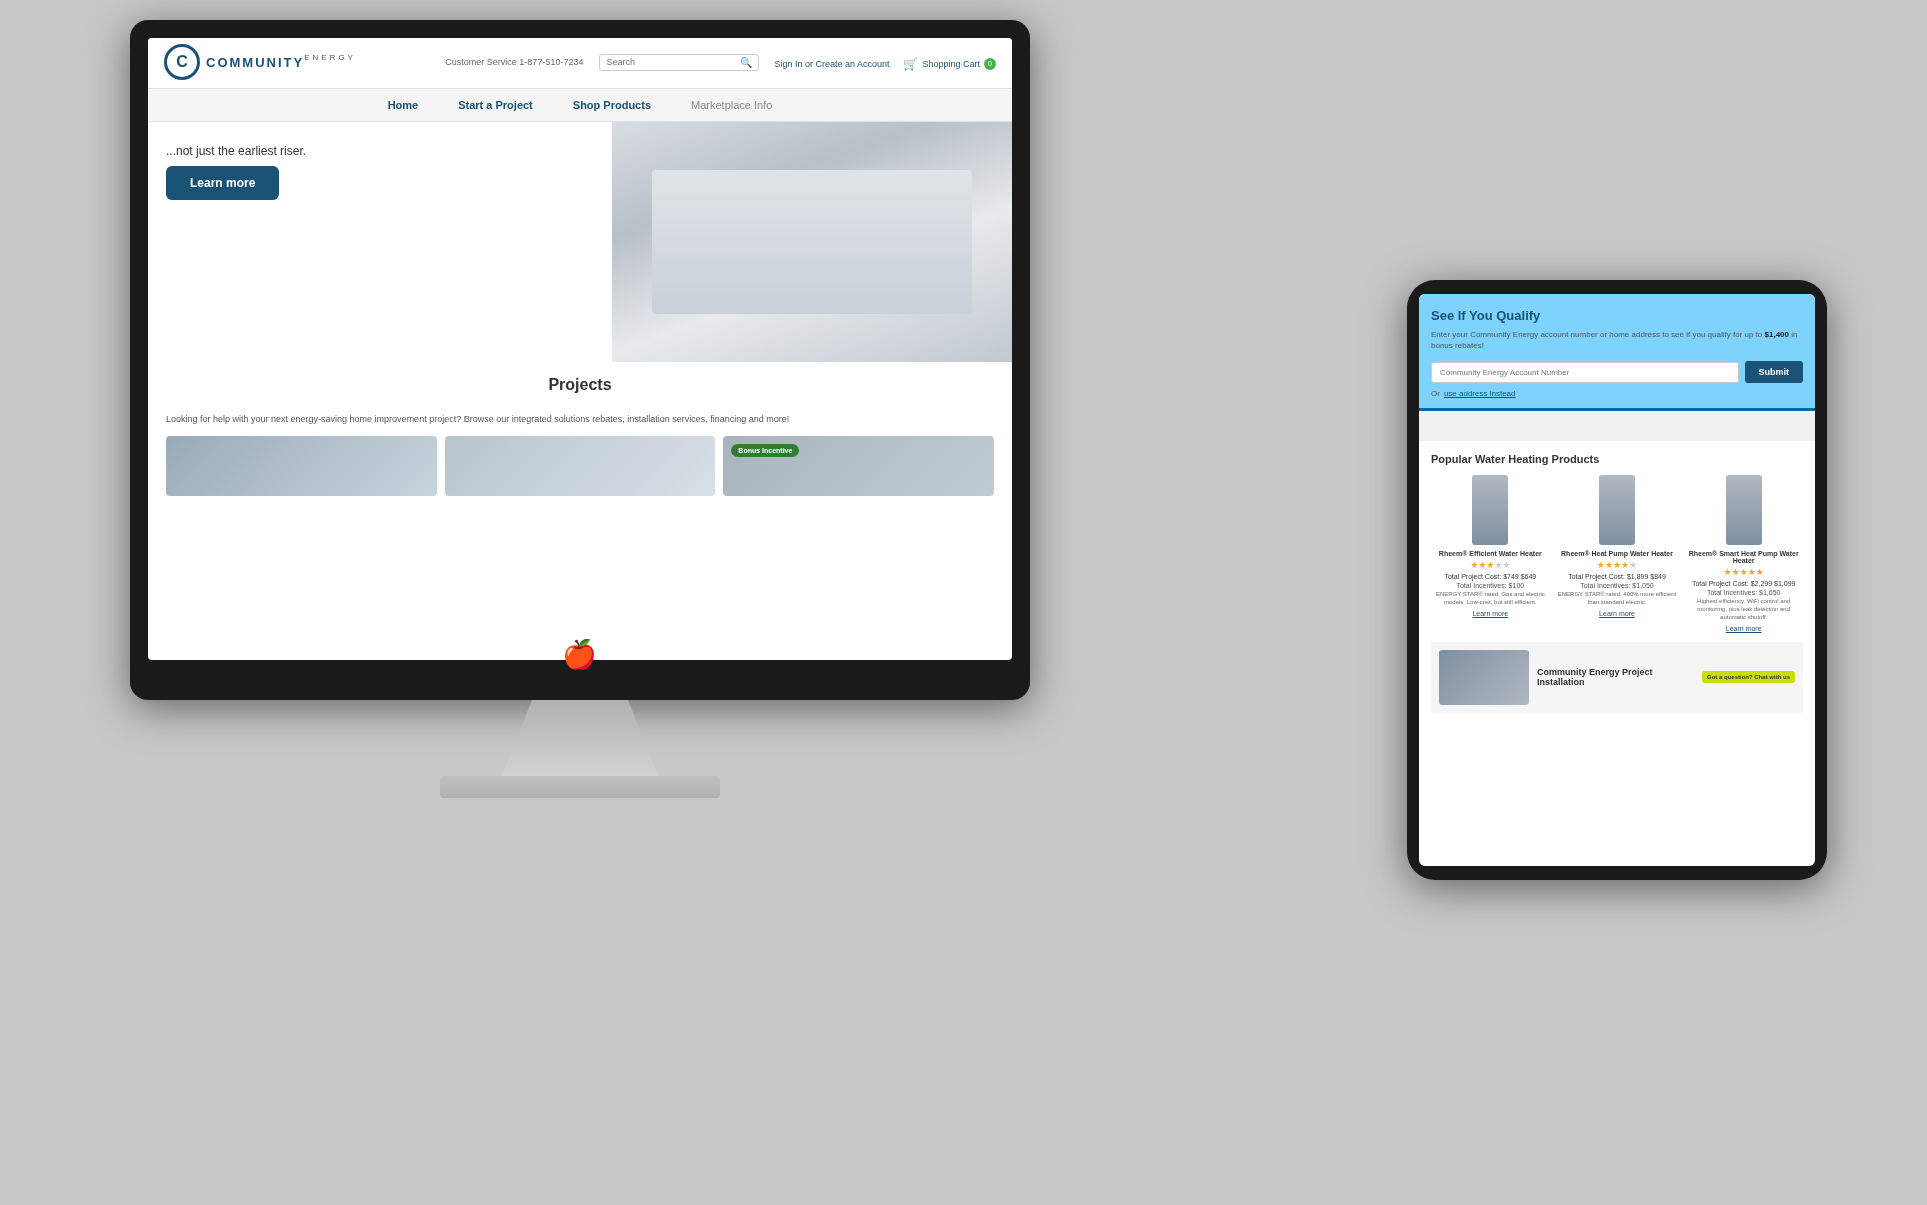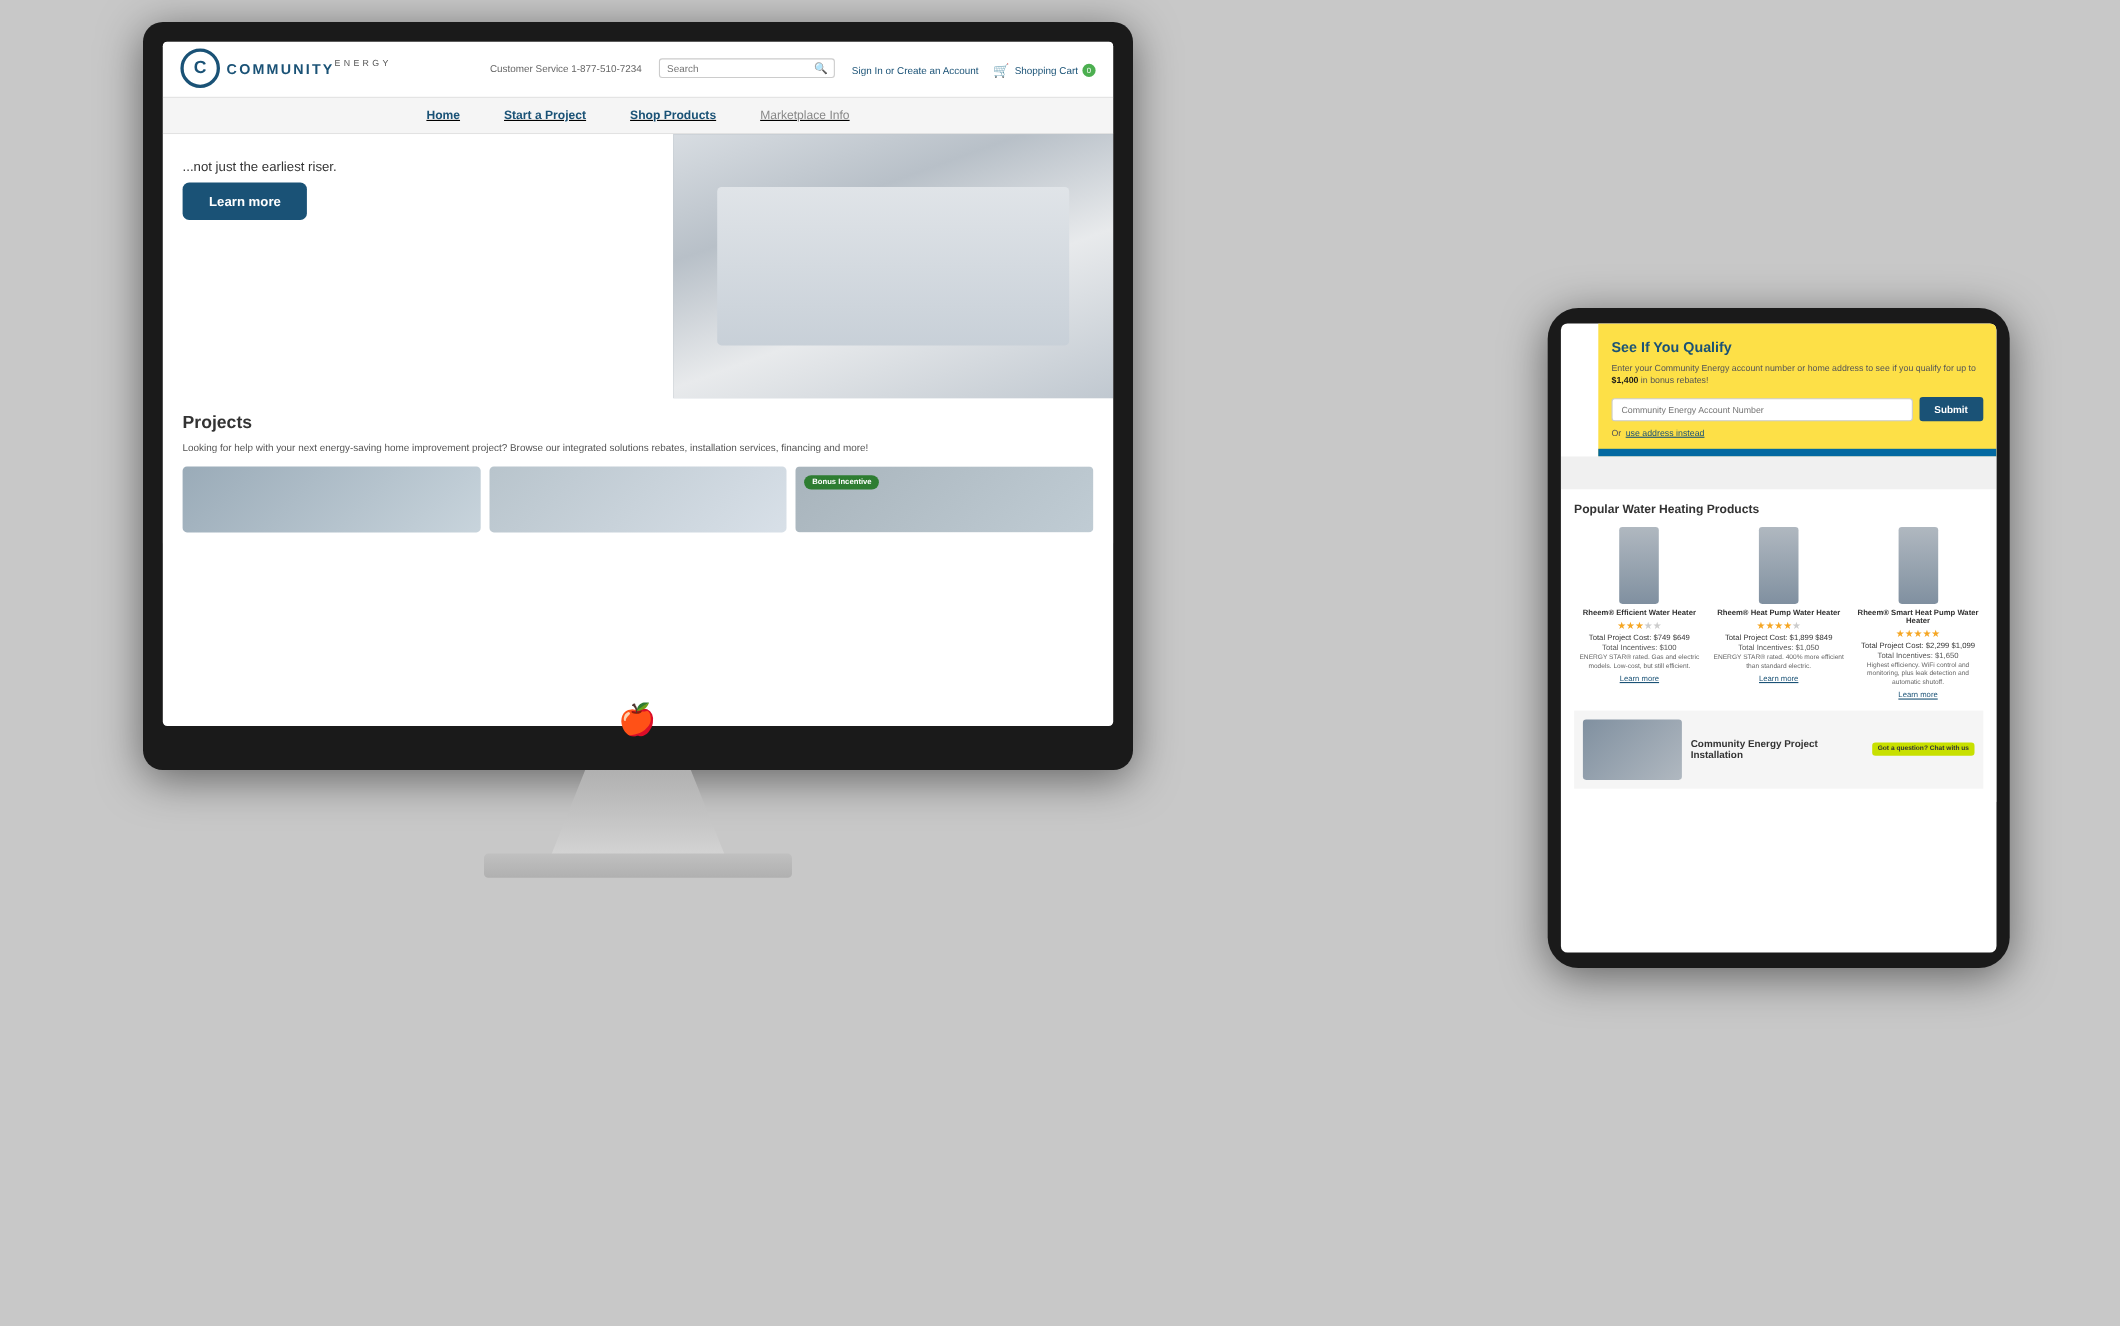--- a/index.html
+++ b/index.html
@@ -240,21 +240,20 @@
 
     
     .site-nav {
       background: #f5f5f5;
       display: flex;
       align-items: center;
       justify-content: center;
       gap: 40px;
       padding: 10px 0;
       border-bottom: 1px solid #e0e0e0;
-      text-decoration: underline;
     }
 
     .nav-item {
       font-size: 11px;
       color: #1a5276;
       font-weight: 700;
       cursor: pointer;
     }
 
     .nav-item.light {
@@ -332,21 +331,22 @@
     
     .projects-section {
       padding: 14px 18px 10px;
       background: #fff;
     }
 
     .projects-title {
       font-size: 16px;
       font-weight: 700;
       color: #333;
-      margin-bottom: 8px;
+      margin-bottom: 20px;
+      text-align: center;
     }
 
     .projects-desc {
       font-size: 9px;
       color: #555;
       margin-bottom: 12px;
     }
 
     .projects-grid {
       display: flex;
@@ -396,24 +396,23 @@
     .ipad-website {
       width: 100%;
       height: 100%;
       font-family: Arial, sans-serif;
       font-size: 9px;
       overflow-y: auto;
       overflow-x: hidden;
     }
 
     .ipad-qualify {
-      background: #fde047;
+      background: #7dd3fc;
       padding: 14px 12px 10px;
-      border-bottom: 7px solid #0369a1;
-      margin-left: 34px;
+      border-bottom: 3px solid #0369a1;
     }
 
     .ipad-qualify-title {
       font-size: 13px;
       font-weight: 700;
       color: #1a5276;
       margin-bottom: 6px;
     }
 
     .ipad-qualify-desc {

